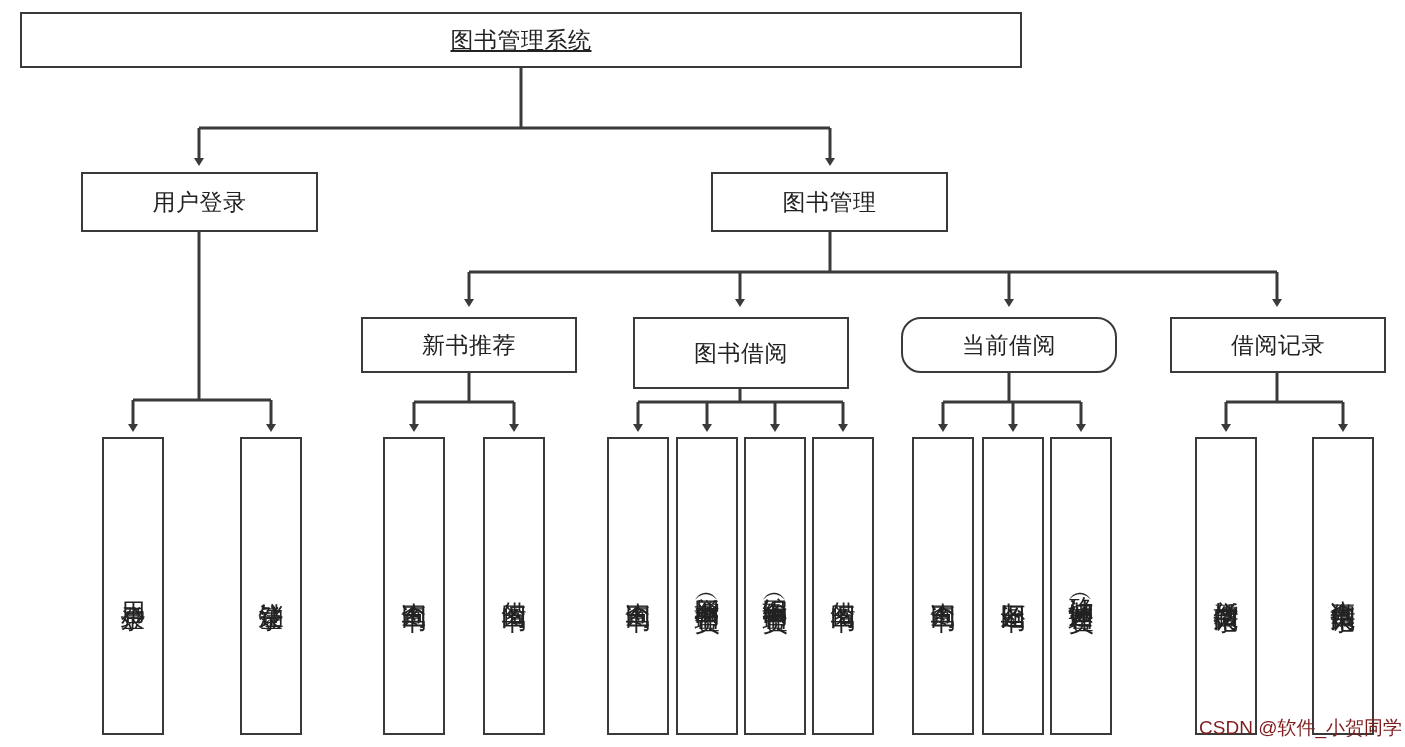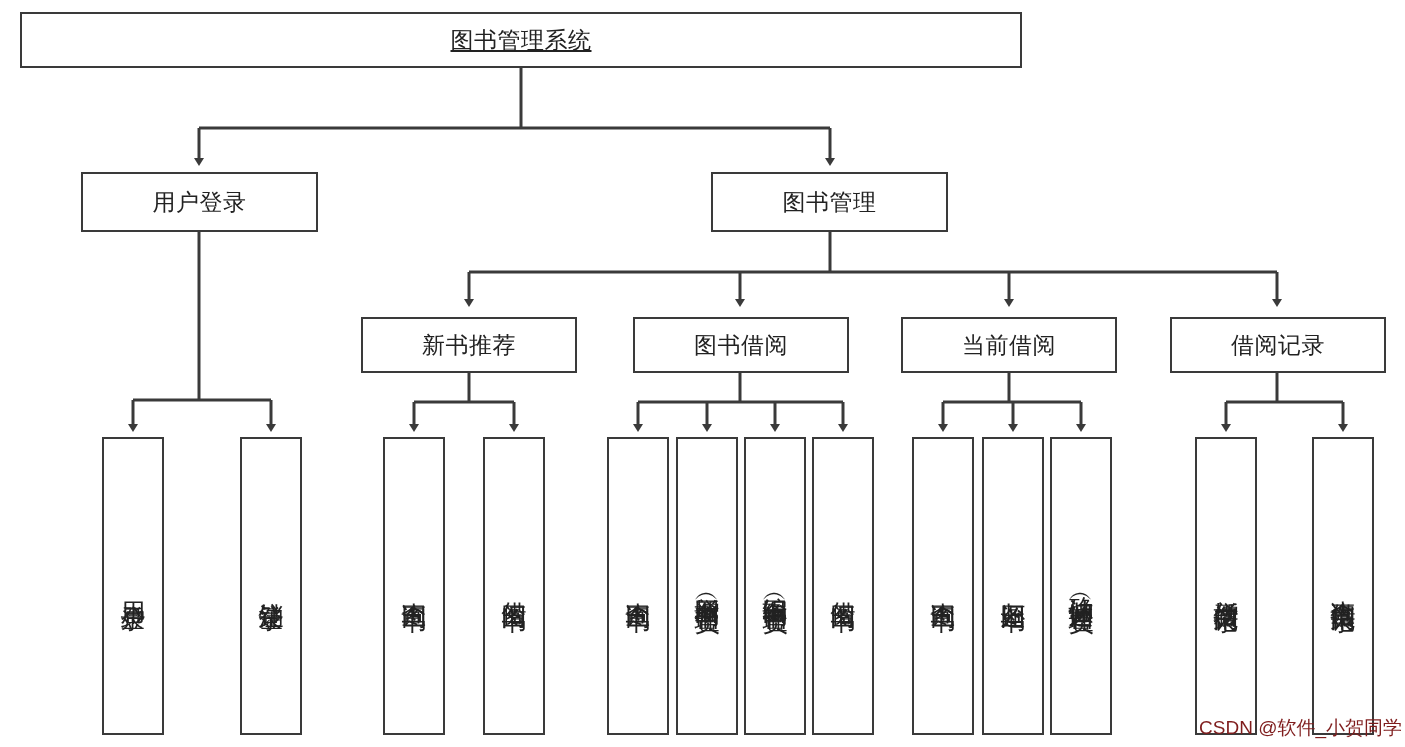--- a/index.html
+++ b/index.html
@@ -129,24 +129,24 @@
   <div class="node horiz" style="left:81px;top:172px;width:237px;height:60px;">
     <span class="label">用户登录</span>
   </div>
   <div class="node horiz" style="left:361px;top:317px;width:216px;height:56px;">
     <span class="label">新书推荐</span>
   </div>
 
   <div class="node horiz" style="left:711px;top:172px;width:237px;height:60px;">
     <span class="label">图书管理</span>
   </div>
-  <div class="node horiz" style="left:633px;top:317px;width:216px;height:56px;">
+  <div class="node horiz" style="left:633px;top:317px;width:216px;height:72px;">
     <span class="label">图书借阅</span>
   </div>
-  <div class="node horiz" style="left:901px;top:317px;width:216px;height:56px;">
+  <div class="node horiz" style="left:901px;top:317px;width:216px;height:56px;border-radius:20px;">
     <span class="label">当前借阅</span>
   </div>
   <div class="node horiz" style="left:1170px;top:317px;width:216px;height:56px;">
     <span class="label">借阅记录</span>
   </div>
 
   <div class="node vert" style="left:102px;top:437px;width:62px;height:298px;">
     <span class="label">用户登录</span>
   </div>
   <div class="node vert" style="left:240px;top:437px;width:62px;height:298px;">

